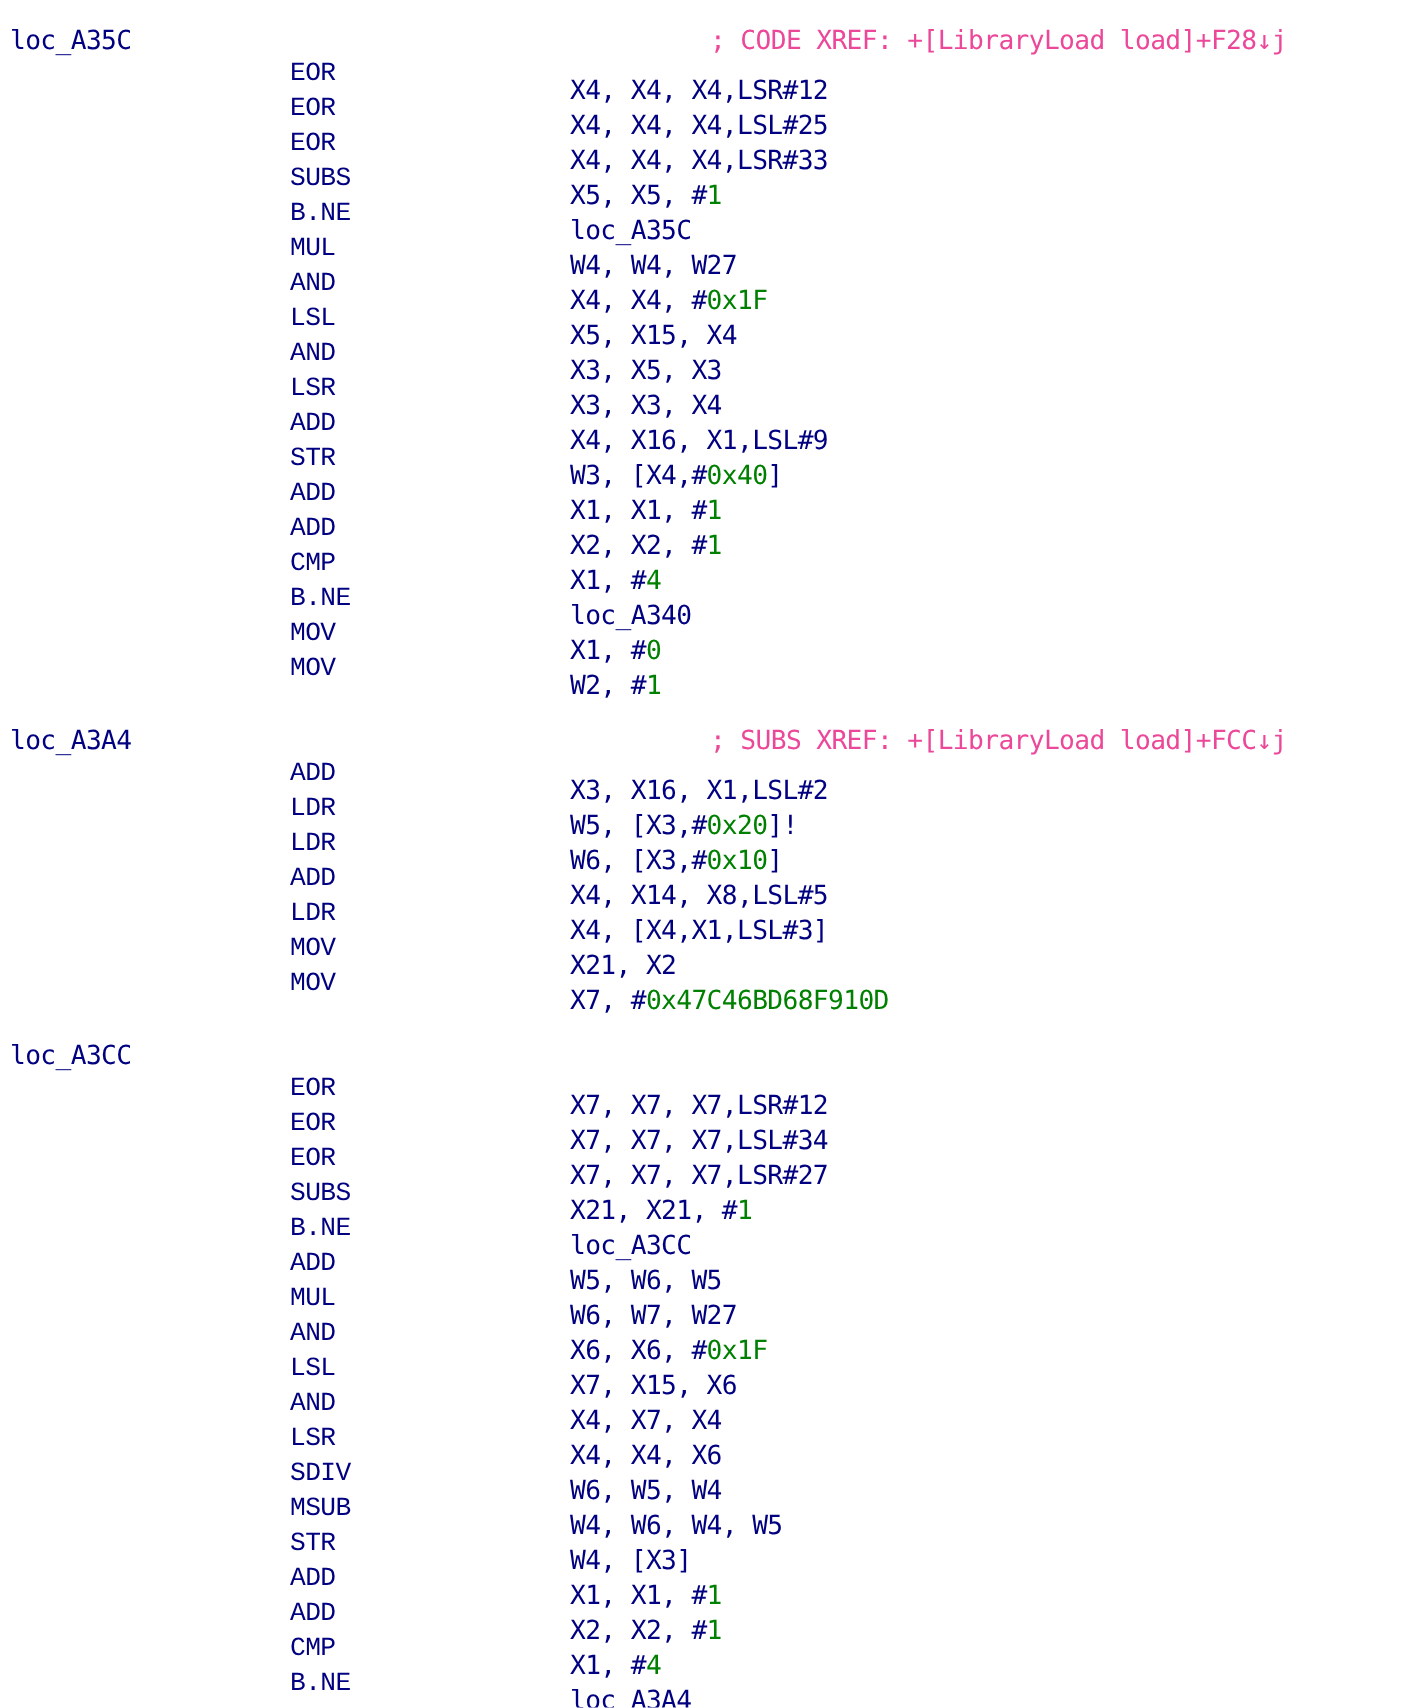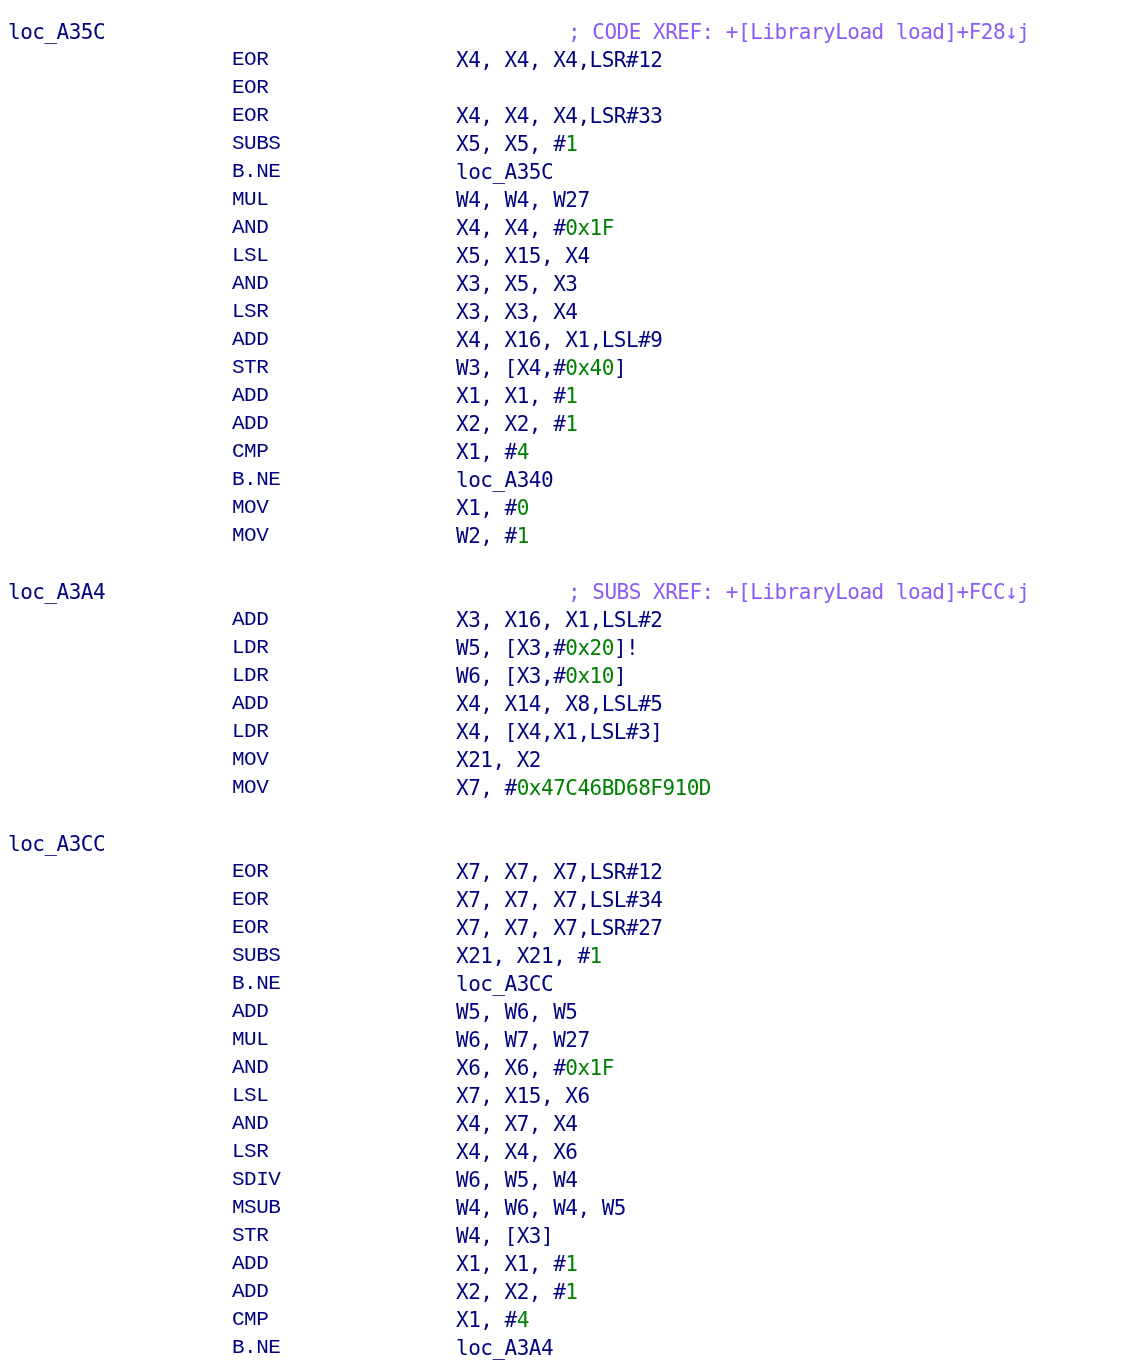--- a/index.html
+++ b/index.html
@@ -3,31 +3,31 @@
 <meta charset="utf-8">
 <style>
   html, body { margin:0; padding:0; background:#ffffff; }
   body { width:1133px; height:1366px; overflow:hidden; position:relative; }
   #listing { position:absolute; left:0; top:18px; width:1133px; }
   .line { position:relative; height:28px; line-height:28px; white-space:pre;
           font-family:"DejaVu Sans Mono","Liberation Mono",monospace; font-size:21px;
           letter-spacing:-0.5px; color:#000080; }
   .label { position:absolute; left:8px; top:0; }
   .mn { position:absolute; left:232px; top:0;font-family:Liberation Mono, monospace; }
-  .ops { position:absolute; left:456px; top:0; }
-  .cmt { position:absolute; left:568px; top:0; color:#8b5cf6; }
+  .ops { position:absolute; left:456px; top:12px; }
+  .cmt { position:absolute; left:568px; top:0; color:#ec4899; }
   .imm { color:#008000; }
 </style>
 </head>
 <body>
 
 <div id="listing">
     <div class="line"><span class="label">loc_A35C</span><span class="cmt">; CODE XREF: +[LibraryLoad load]+F28↓j</span></div>
     <div class="line"><span class="mn">EOR</span><span class="ops"><span>X4, X4, X4,LSR#12</span></span></div>
-    <div class="line"><span class="mn">EOR</span></div>
+    <div class="line"><span class="mn">EOR</span><span class="ops"><span>X4, X4, X4,LSL#25</span></span></div>
     <div class="line"><span class="mn">EOR</span><span class="ops"><span>X4, X4, X4,LSR#33</span></span></div>
     <div class="line"><span class="mn">SUBS</span><span class="ops"><span>X5, X5, #</span><span class="imm">1</span></span></div>
     <div class="line"><span class="mn">B.NE</span><span class="ops"><span>loc_A35C</span></span></div>
     <div class="line"><span class="mn">MUL</span><span class="ops"><span>W4, W4, W27</span></span></div>
     <div class="line"><span class="mn">AND</span><span class="ops"><span>X4, X4, #</span><span class="imm">0x1F</span></span></div>
     <div class="line"><span class="mn">LSL</span><span class="ops"><span>X5, X15, X4</span></span></div>
     <div class="line"><span class="mn">AND</span><span class="ops"><span>X3, X5, X3</span></span></div>
     <div class="line"><span class="mn">LSR</span><span class="ops"><span>X3, X3, X4</span></span></div>
     <div class="line"><span class="mn">ADD</span><span class="ops"><span>X4, X16, X1,LSL#9</span></span></div>
     <div class="line"><span class="mn">STR</span><span class="ops"><span>W3, [X4,#</span><span class="imm">0x40</span><span>]</span></span></div>

